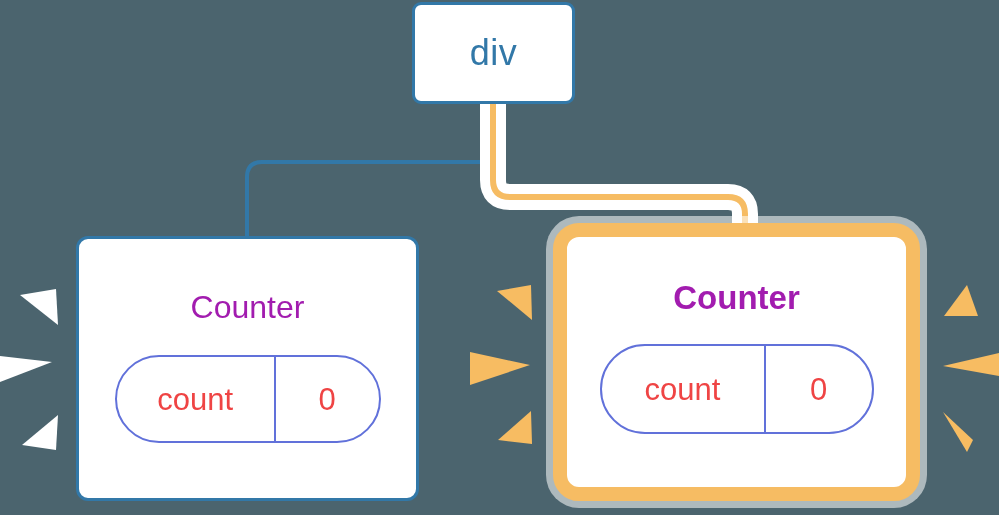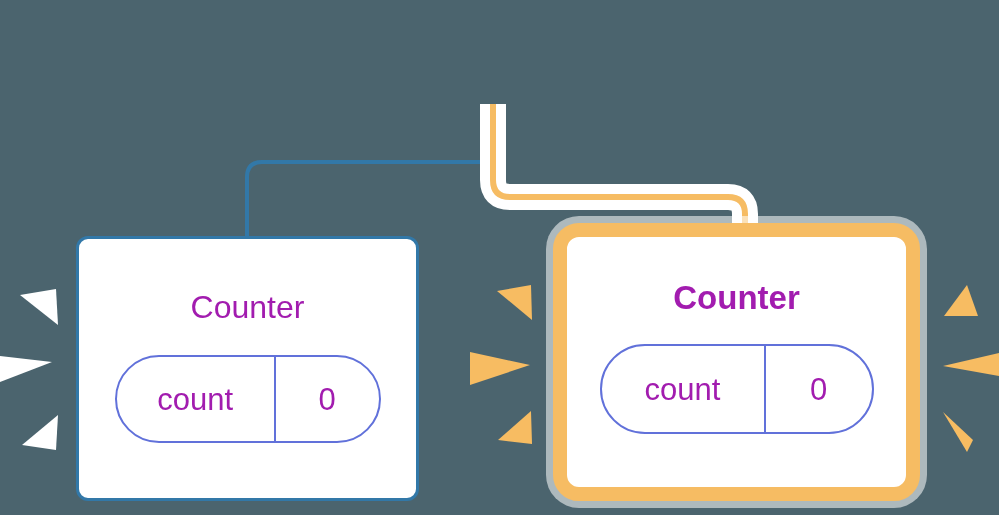--- a/index.html
+++ b/index.html
@@ -94,21 +94,21 @@
   .node-counter-right .pill {
     margin-top: 30px;
     width: 274px;
     height: 90px;
     border-radius: 45px;
   }
   .pill-key, .pill-val {
     display: flex;
     align-items: center;
     justify-content: center;
-    color: #a21caf;
+    color: #ef4444;
     font-size: 31px;
     line-height: 1;
   }
   .pill-key {
     flex: 0 0 60%;
     border-right: 2px solid #6171da;
   }
   .pill-val {
     flex: 1 1 auto;
   }
@@ -138,20 +138,23 @@
       <polygon points="498,440 531,411 532,444" fill="#f7bc62"></polygon>
     </g>
 
     <g>
       <polygon points="944,316 967,285 978,316" fill="#f7bc62"></polygon>
       <polygon points="943,366 999,353 999,376" fill="#f7bc62"></polygon>
       <polygon points="943,412 973,440 967,452" fill="#f7bc62"></polygon>
     </g>
   </svg>
 
+  <div class="node node-div">
+    <span class="node-title">div</span>
+  </div>
 
   <div class="node node-counter-left">
     <span class="node-title">Counter</span>
     <div class="pill">
       <span class="pill-key">count</span>
       <span class="pill-val">0</span>
     </div>
   </div>
 
   <div class="node node-counter-right">

